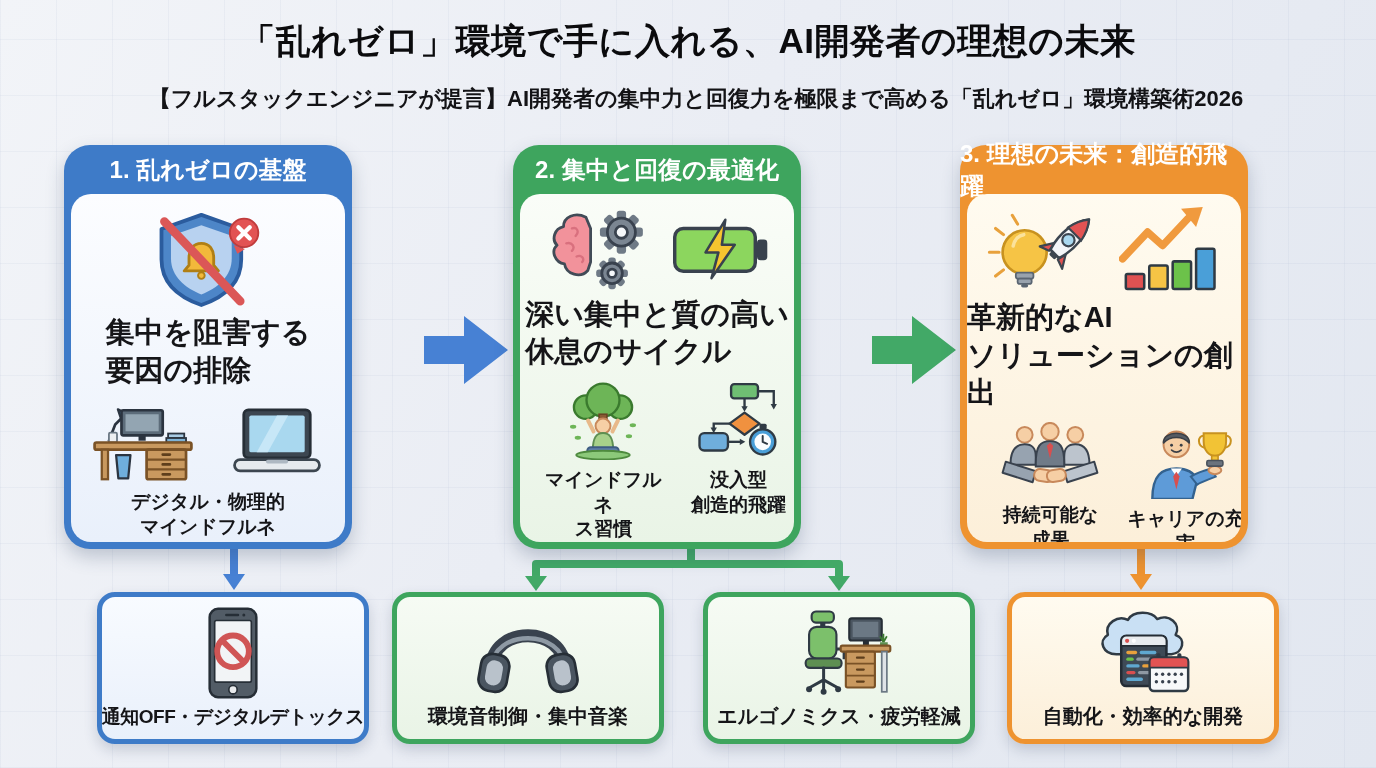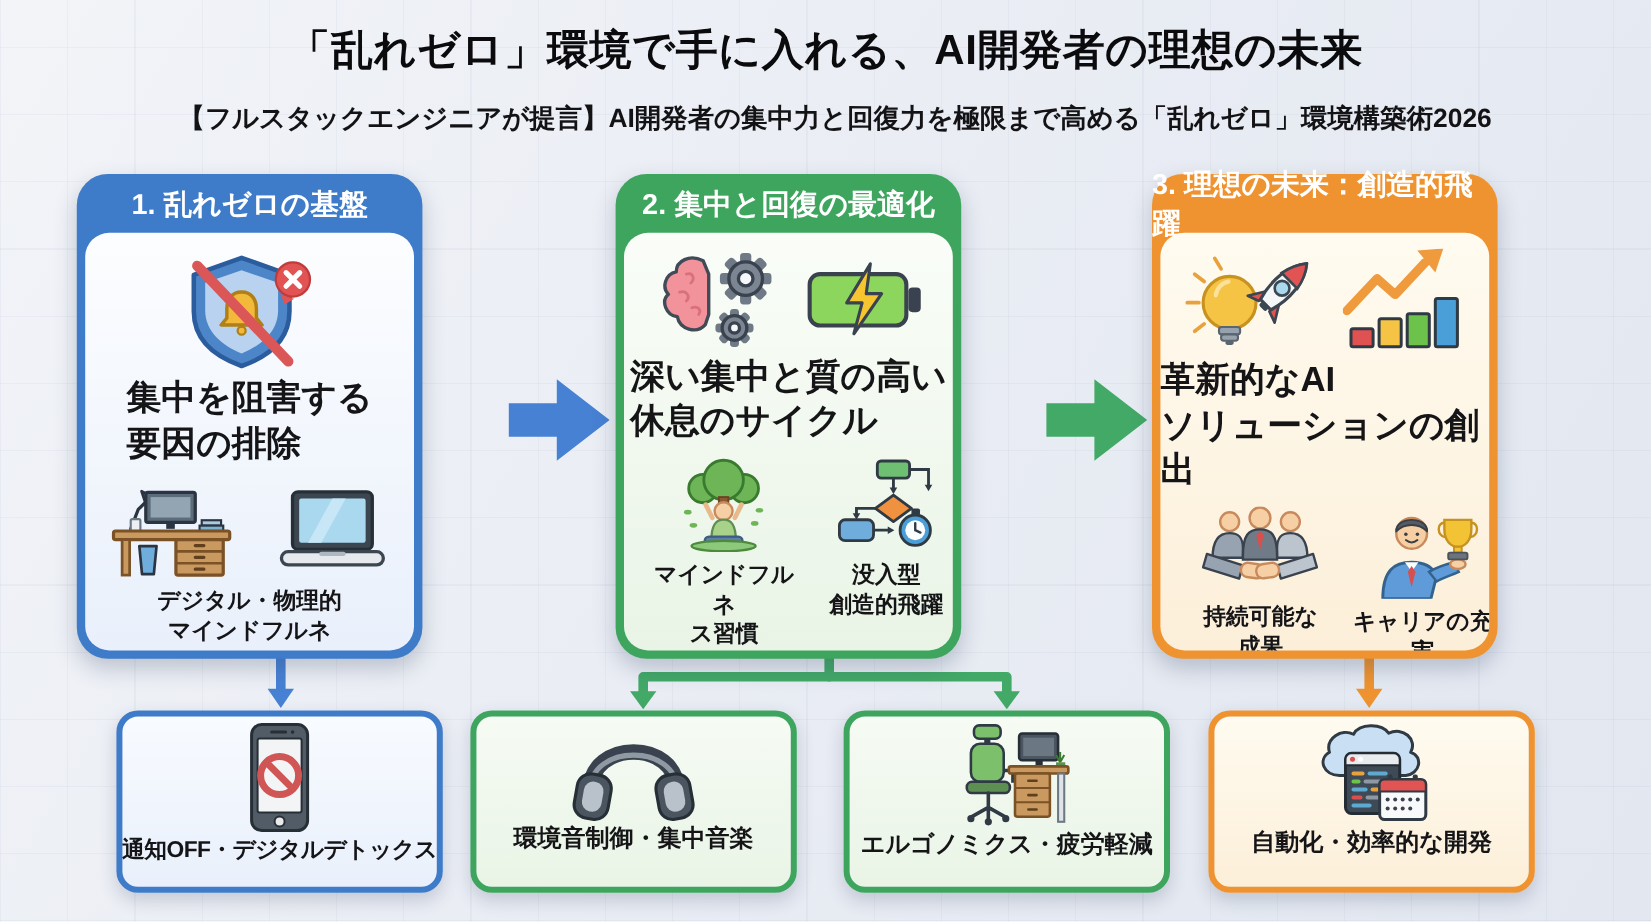--- a/index.html
+++ b/index.html
@@ -36,21 +36,21 @@
   .sub-row{display:flex;justify-content:space-evenly;width:100%;margin-top:10px;flex:1;margin-left:28px;}
   .sub-cell{display:flex;flex-direction:column;align-items:center;width:48%;}
 
   .detail-card{position:absolute;top:592px;width:272px;height:152px;border-radius:18px;
     border:5px solid;box-sizing:border-box;display:flex;flex-direction:column;align-items:center;
     box-shadow:0 6px 14px rgba(44,62,95,.2);z-index:2;}
   .detail-card.blue{border-color:#3E7BC8;background:linear-gradient(180deg,#F8FBFF,#E9F0FB);}
   .detail-card.green{border-color:#3EA55E;background:linear-gradient(180deg,#F6FBF4,#E9F4E6);}
   .detail-card.orange{border-color:#EE9330;background:linear-gradient(180deg,#FFFBF0,#FCEFD9);}
   .dicon{flex:1;display:flex;align-items:center;justify-content:center;padding-top:4px;}
-  .dlabel{font-size:20px;font-weight:800;margin-bottom:27px;white-space:nowrap;color:#151518;}
+  .dlabel{font-size:20px;font-weight:800;margin-bottom:9px;white-space:nowrap;color:#151518;}
   .dlabel.small{font-size:19px;letter-spacing:-.5px;}
 
   .overlay{position:absolute;left:0;top:0;z-index:1;}
 </style>
 </head>
 <body>
 
 <div class="stage">
 
   <div class="title">「乱れゼロ」環境で手に入れる、AI開発者の理想の未来</div>

